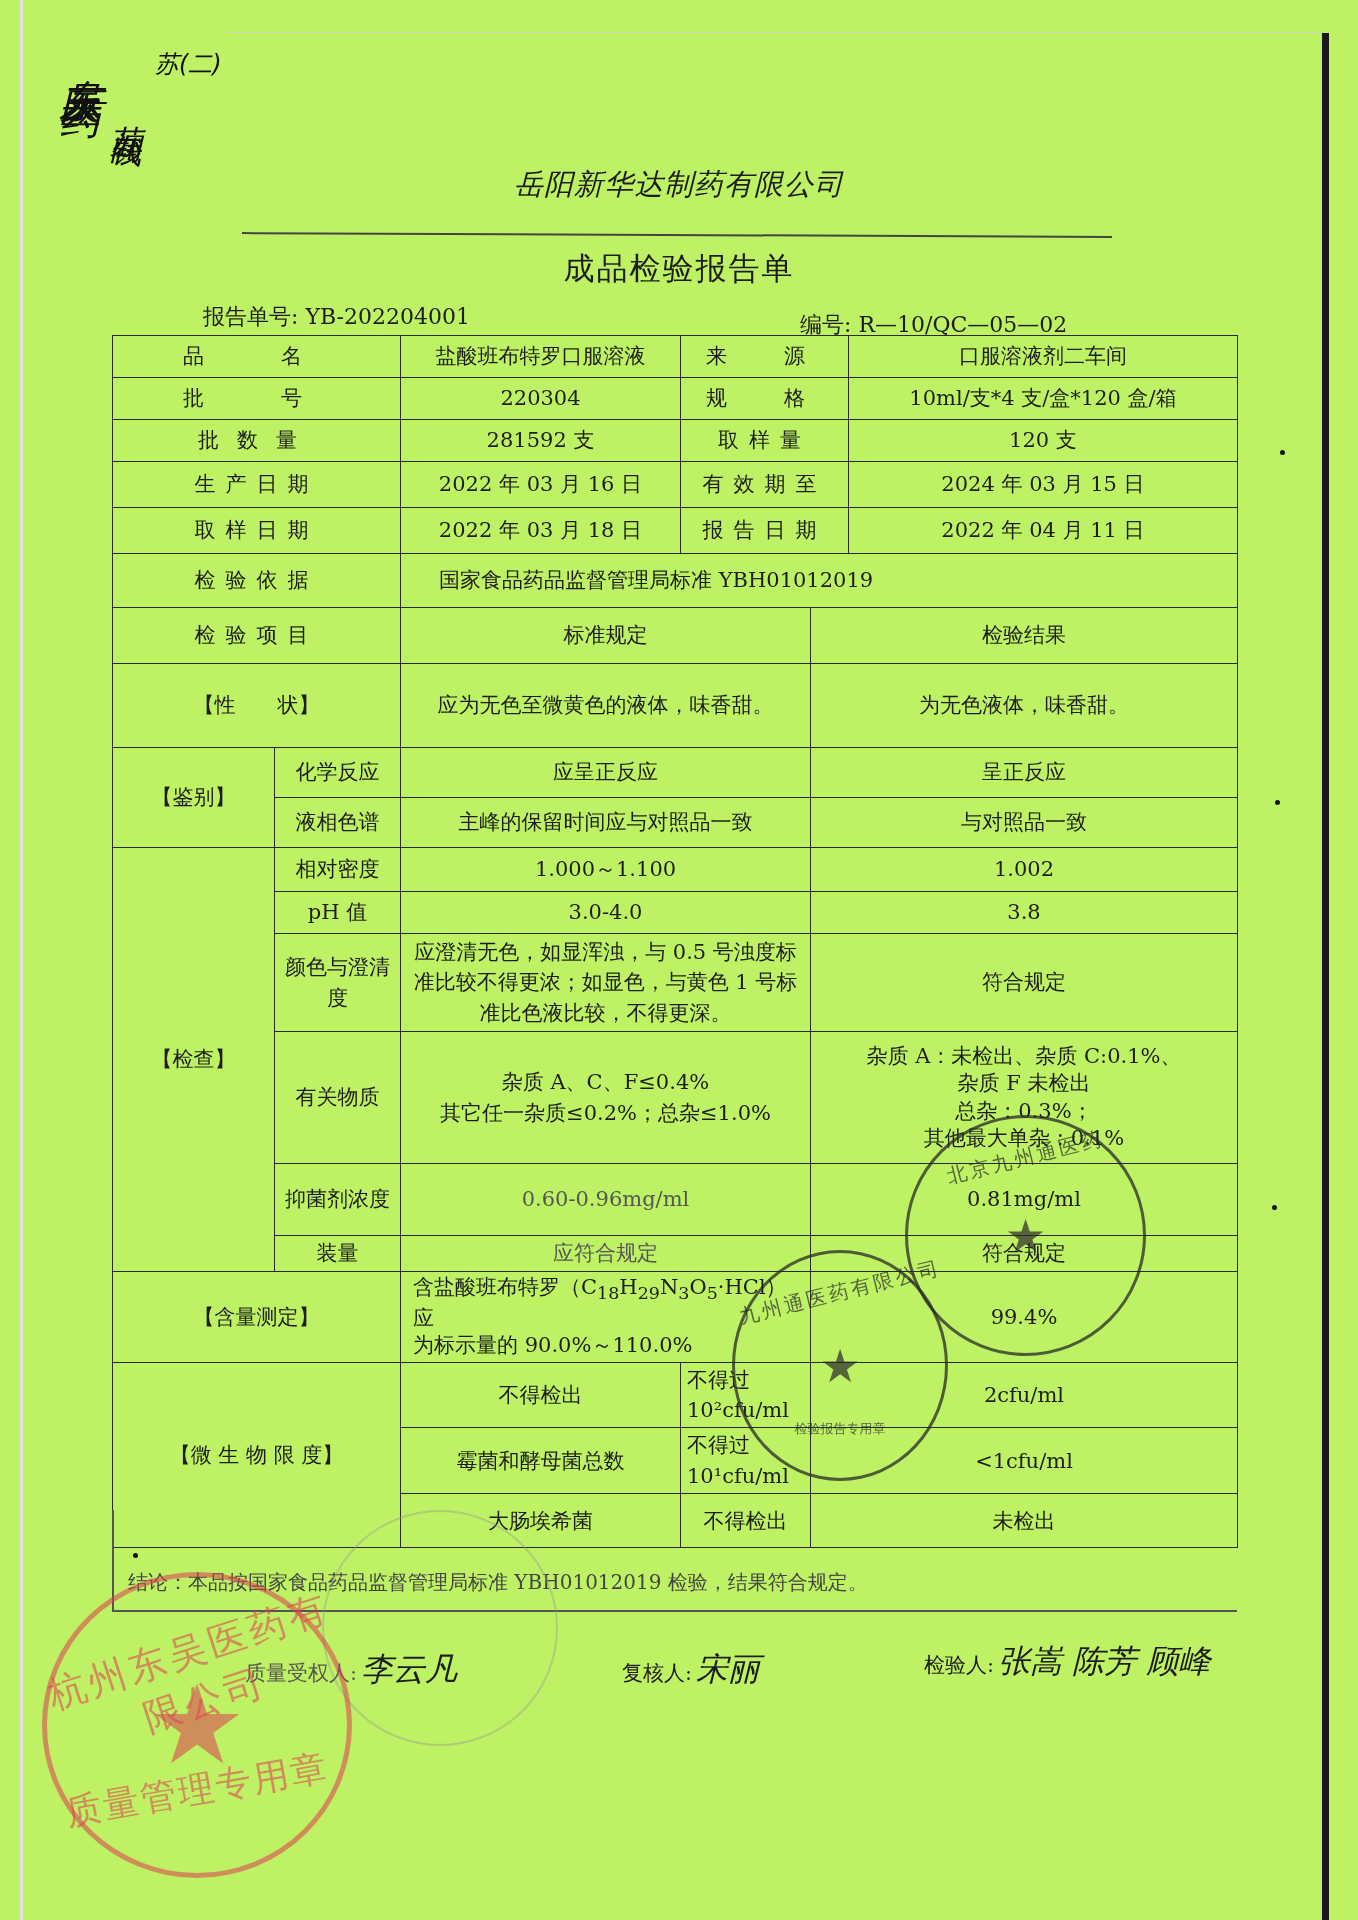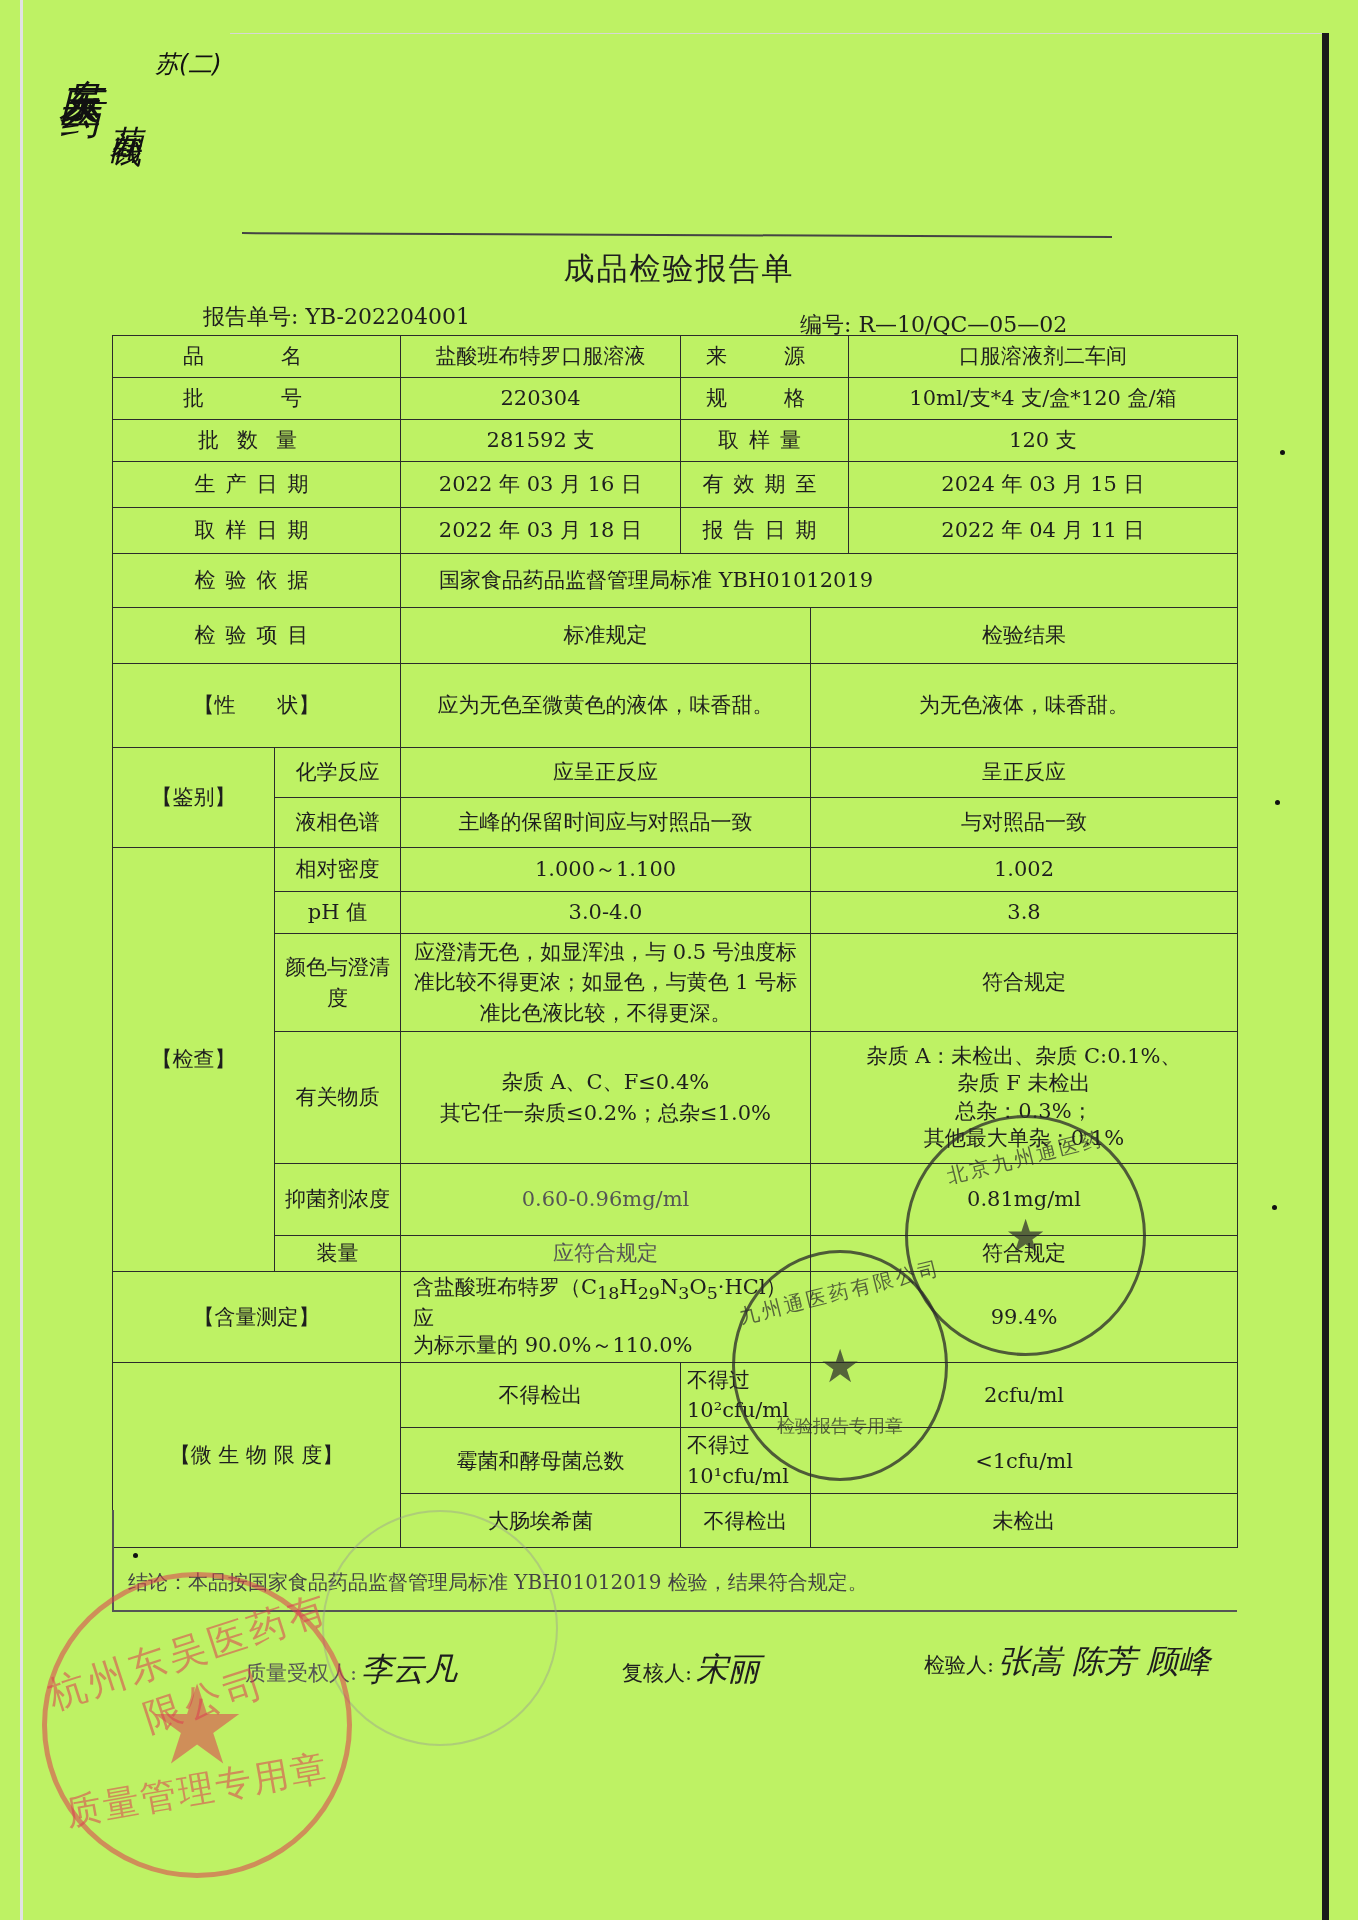--- a/index.html
+++ b/index.html
@@ -27,40 +27,41 @@
   .stamp .star{font-size:46px;line-height:1;}
   .stamp .ring-text{position:absolute;font-size:20px;font-family:"DejaVu Sans","Liberation Sans",sans-serif;}
   .red-stamp{left:42px;top:1572px;width:300px;height:296px;border:5px solid rgba(220,60,80,0.55);color:rgba(220,60,80,0.55);}
   .red-stamp .star{font-size:110px;}
   .red-stamp .top{top:48px;left:0;width:100%;text-align:center;font-size:38px;letter-spacing:4px;transform:rotate(-18deg);}
   .red-stamp .bottom{bottom:58px;left:0;width:100%;text-align:center;font-size:36px;letter-spacing:2px;transform:rotate(-10deg);}
   .gray-stamp1{left:905px;top:1115px;width:235px;height:235px;border:3px solid rgba(40,40,40,0.75);color:rgba(40,40,40,0.7);}
   .gray-stamp2{left:732px;top:1250px;width:210px;height:225px;border:3px solid rgba(40,40,40,0.75);color:rgba(40,40,40,0.7);}
   .gray-stamp3{left:322px;top:1510px;width:232px;height:232px;border:2px solid rgba(150,150,150,0.4);color:rgba(150,150,150,0.4);}
   .gray-stamp1 .top,.gray-stamp2 .top{top:26px;left:0;width:100%;text-align:center;letter-spacing:3px;transform:rotate(-14deg);}
-  .gray-stamp2 .bottom{bottom:40px;left:0;width:100%;text-align:center;font-size:18px;}
+  .gray-stamp2 .bottom{bottom:40px;left:0;width:100%;text-align:center;font-size:13px;}
   .conclusion{position:absolute;left:128px;top:1569px;font-size:20px;color:#444;}
   .conc-rule{position:absolute;left:112px;top:1610px;width:1125px;height:1.5px;background:#555;}
   .conc-left{position:absolute;left:112px;top:1510px;width:1.5px;height:100px;background:#555;}
   .sign{position:absolute;top:1648px;font-size:21px;}
   .sig-hand{font-style:italic;font-family:"DejaVu Sans","Liberation Sans",sans-serif;font-size:32px;margin-left:4px;}
   .dot{position:absolute;width:5px;height:5px;background:#111;border-radius:50%;}
 </style>
 </head>
 <body>
 
 <div class="page">
   <div class="edge-left"></div>
   <div class="edge-top"></div>
   <div class="edge-right"></div>
 
   <div class="hand" style="left:52px;top:45px;font-size:42px;">东吴医药</div>
   <div class="hand" style="left:104px;top:100px;font-size:32px;">苏闻钱</div>
   <div class="hand" style="left:155px;top:48px;font-size:24px;writing-mode:horizontal-tb;letter-spacing:0;">苏(二)</div>
 
+  <div class="company">岳阳新华达制药有限公司</div>
   <div class="rule"></div>
   <div class="title">成品检验报告单</div>
   <div class="meta-left">
     <span>报告单号:</span>
     <span>YB-202204001</span>
   </div>
   <div class="meta-right">
     <span>编号:</span>
     <span>R—10/QC—05—02</span>
   </div>

